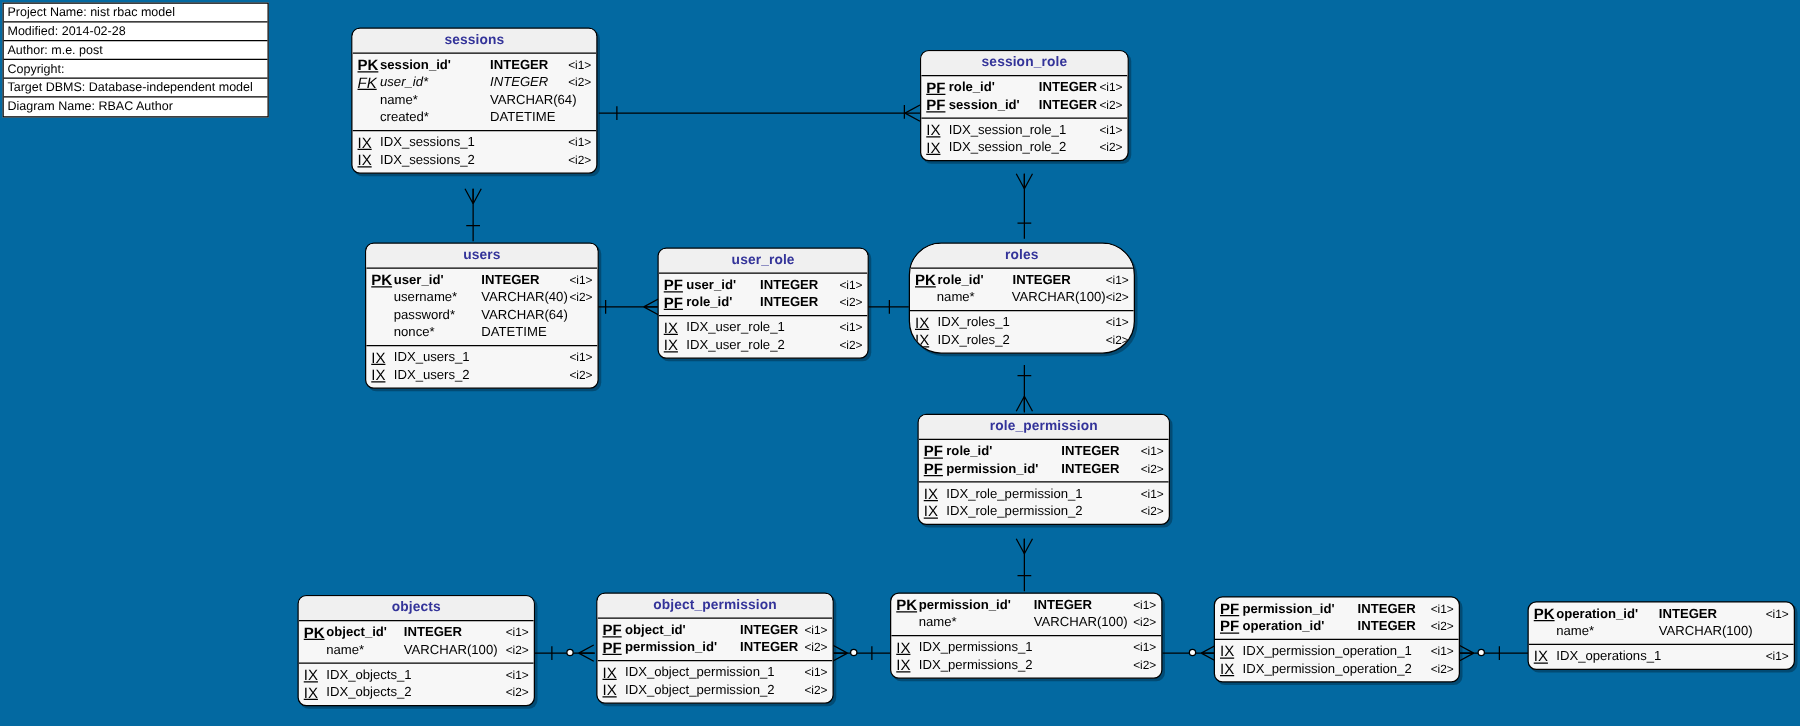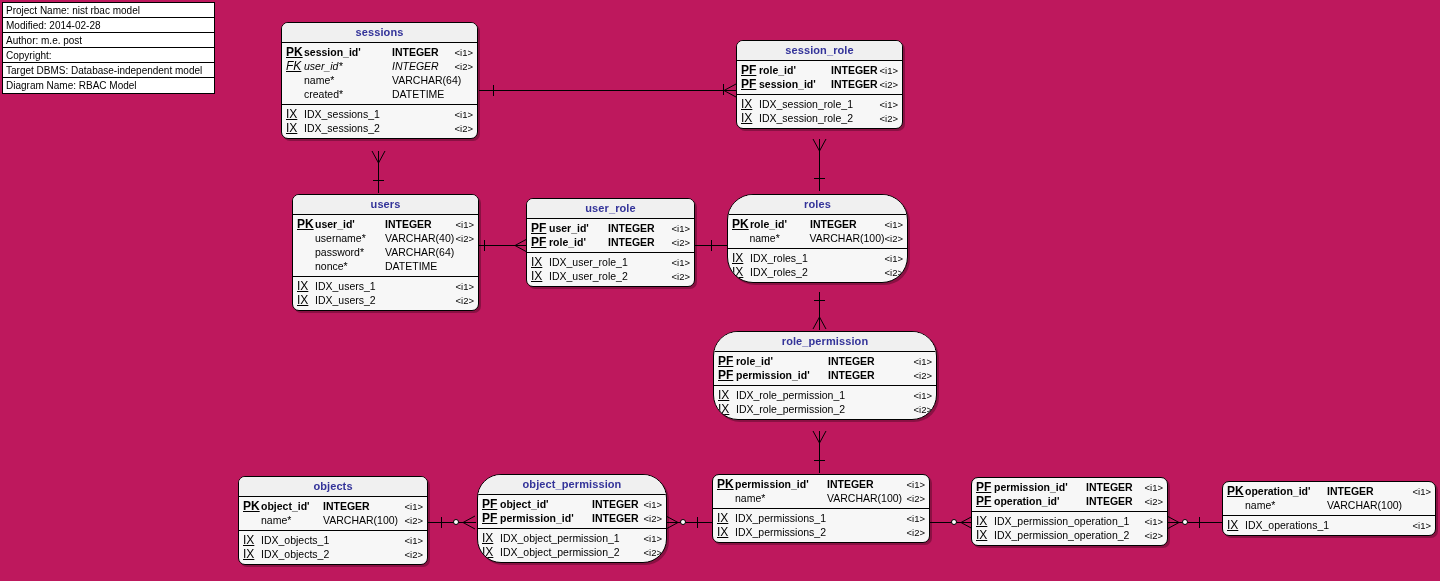--- a/index.html
+++ b/index.html
@@ -4,21 +4,21 @@
 <style>
   html, body {
     margin: 0;
     padding: 0;
     background: #ffffff;
   }
   #canvas {
     position: relative;
     width: 1440px;
     height: 581px;
-    background: #be185d;
+    background: #0369a1;
     font-family: "Liberation Sans", sans-serif;
     overflow: hidden;
   }
 
   
   .legend {
     position: absolute;
     left: 2px;
     top: 2px;
     width: 213px;
@@ -133,21 +133,21 @@
 <body>
 
 <div id="canvas">
 
   <div class="legend">
     <div class="legend-row">Project Name: nist rbac model</div>
     <div class="legend-row">Modified: 2014-02-28</div>
     <div class="legend-row">Author: m.e. post</div>
     <div class="legend-row">Copyright:</div>
     <div class="legend-row">Target DBMS: Database-independent model</div>
-    <div class="legend-row">Diagram Name: RBAC Model</div>
+    <div class="legend-row">Diagram Name: RBAC Author</div>
   </div>
 
   <div class="hline" style="left:479px; top:90px; width:257px;"></div>
   <div class="tick-v" style="left:493px; top:85px;"></div>
   <div class="tick-v" style="left:723px; top:84px;"></div>
   <div class="crow" style="left:723px; top:83px;">
     <svg width="14" height="15" viewBox="0 0 14 15">
         <path d="M13 1 L1 7.5 M13 14 L1 7.5" stroke="#000" fill="none" stroke-width="1"></path>
       </svg>
   </div>
@@ -402,21 +402,21 @@
         <span class="c-idx">&lt;i1&gt;</span>
       </div>
       <div class="attr idxrow">
         <span class="c-key">IX</span>
         <span class="c-name">IDX_roles_2</span>
         <span class="c-idx">&lt;i2&gt;</span>
       </div>
     </div>
   </div>
 
-  <div class="entity" style="left:713px; top:331px; width:224px;border-radius:25px;">
+  <div class="entity" style="left:734px; top:331px; width:202px;">
     <div class="ent-title">role_permission</div>
     <div class="ent-section">
       <div class="attr pkrow">
         <span class="c-key">PF</span>
         <span class="c-name" style="width:92px">role_id'</span>
         <span class="c-type">INTEGER</span>
         <span class="c-idx">&lt;i1&gt;</span>
       </div>
       <div class="attr pkrow">
         <span class="c-key">PF</span>
@@ -462,21 +462,21 @@
         <span class="c-idx">&lt;i1&gt;</span>
       </div>
       <div class="attr idxrow">
         <span class="c-key">IX</span>
         <span class="c-name">IDX_objects_2</span>
         <span class="c-idx">&lt;i2&gt;</span>
       </div>
     </div>
   </div>
 
-  <div class="entity" style="left:477px; top:474px; width:190px;border-radius:24px;">
+  <div class="entity" style="left:477px; top:474px; width:190px;">
     <div class="ent-title">object_permission</div>
     <div class="ent-section">
       <div class="attr pkrow">
         <span class="c-key">PF</span>
         <span class="c-name" style="width:92px">object_id'</span>
         <span class="c-type">INTEGER</span>
         <span class="c-idx">&lt;i1&gt;</span>
       </div>
       <div class="attr pkrow">
         <span class="c-key">PF</span>

